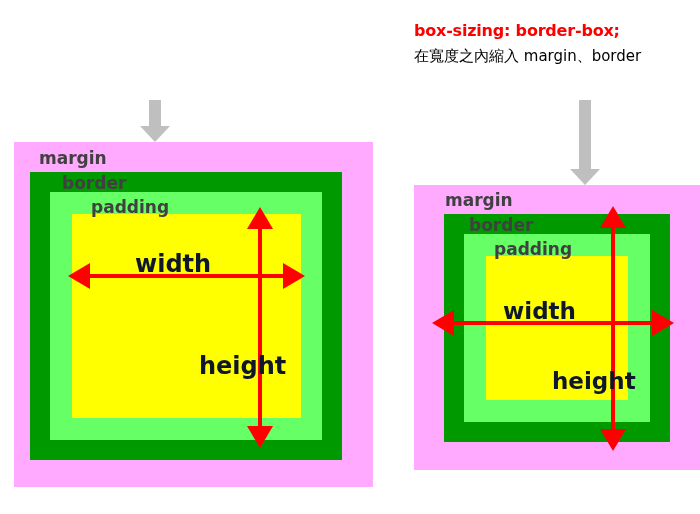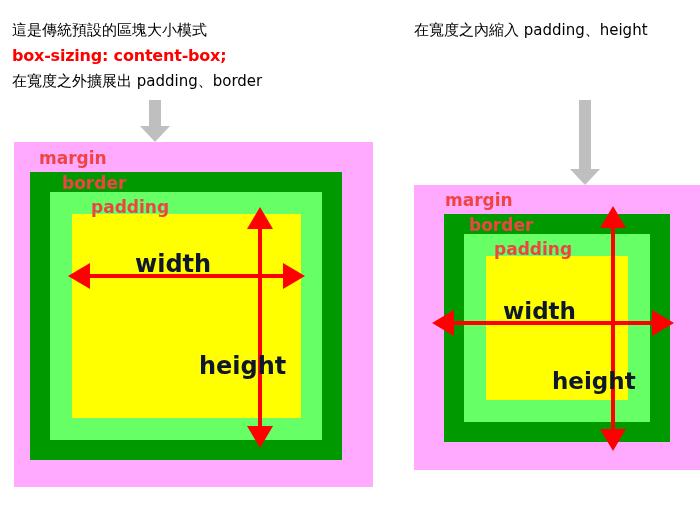--- a/index.html
+++ b/index.html
@@ -40,21 +40,21 @@
   #gray-arrow-right .shaft{height:69px;}
 
   
   .boxdiagram{position:absolute;}
   .layer{position:absolute;}
   .layer-margin{background:#ffaaff;left:0;top:0;}
   .layer-border{background:#009900;}
   .layer-padding{background:#66ff66;}
   .layer-content{background:#ffff00;}
   .layer-label{
-    position:absolute;font-weight:bold;color:#ef4444;white-space:nowrap;
+    position:absolute;font-weight:bold;color:#404040;white-space:nowrap;
     font-family:"DejaVu Sans","Liberation Sans",sans-serif;
     font-size:17px;line-height:17px;
   }
 
   
   #diagram-left{left:14px;top:142px;width:359px;height:345px;}
   #diagram-left .layer-margin{width:359px;height:345px;}
   #diagram-left .layer-border{left:16px;top:30px;width:312px;height:288px;}
   #diagram-left .layer-padding{left:36px;top:50px;width:272px;height:248px;}
   #diagram-left .layer-content{left:58px;top:72px;width:229px;height:204px;}
@@ -104,28 +104,24 @@
   #width-label-right{left:503px;top:298px;font-size:23px;}
   #height-measure-right{left:595px;top:206px;width:36px;height:245px;}
   #height-measure-right .m-v-shaft{top:12px;bottom:12px;height:auto;}
   #height-label-right{left:552px;top:368px;font-size:23px;}
 </style>
 </head>
 <body>
 
 <div class="stage">
 
-  <div class="caption" id="caption-left">
-    <div class="cap-line">這是傳統預設的區塊大小模式</div>
-    <div class="cap-code">box-sizing: content-box;</div>
-    <div class="cap-line">在寬度之外擴展出  padding、border</div>
-  </div>
 
   <div class="caption" id="caption-right">
-    <div class="cap-line">在寬度之內縮入  padding、height</div>
+    <div class="cap-code">box-sizing: border-box;</div>
+    <div class="cap-line">在寬度之內縮入  margin、border</div>
   </div>
 
   <div class="gray-arrow" id="gray-arrow-left">
     <div class="shaft"></div>
     <div class="head"></div>
   </div>
   <div class="gray-arrow" id="gray-arrow-right">
     <div class="shaft"></div>
     <div class="head"></div>
   </div>

